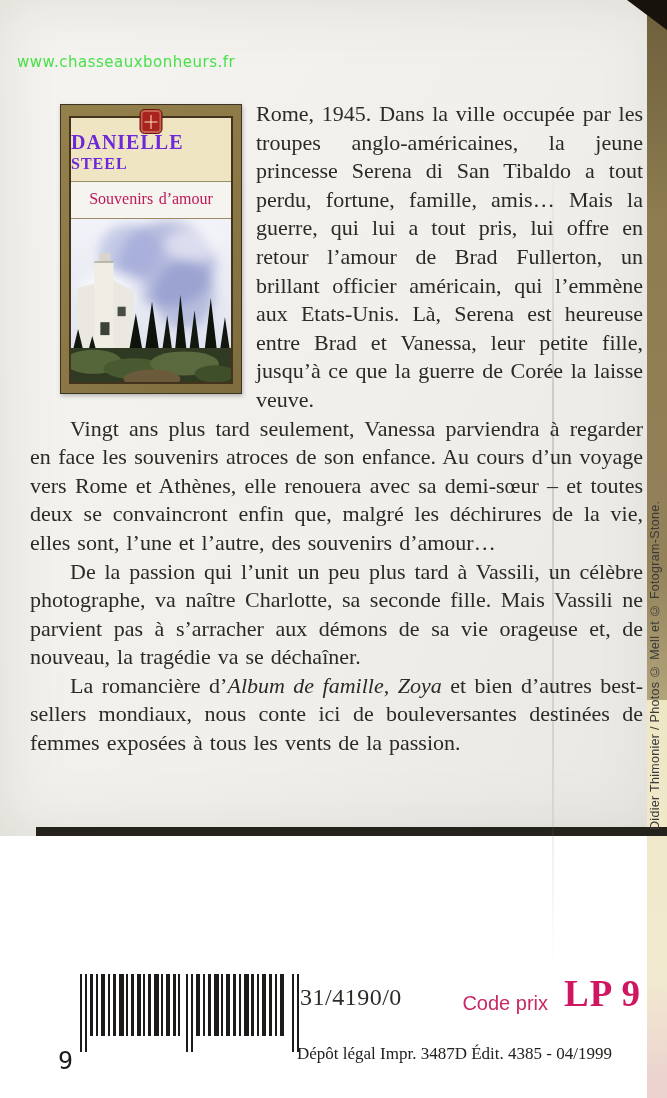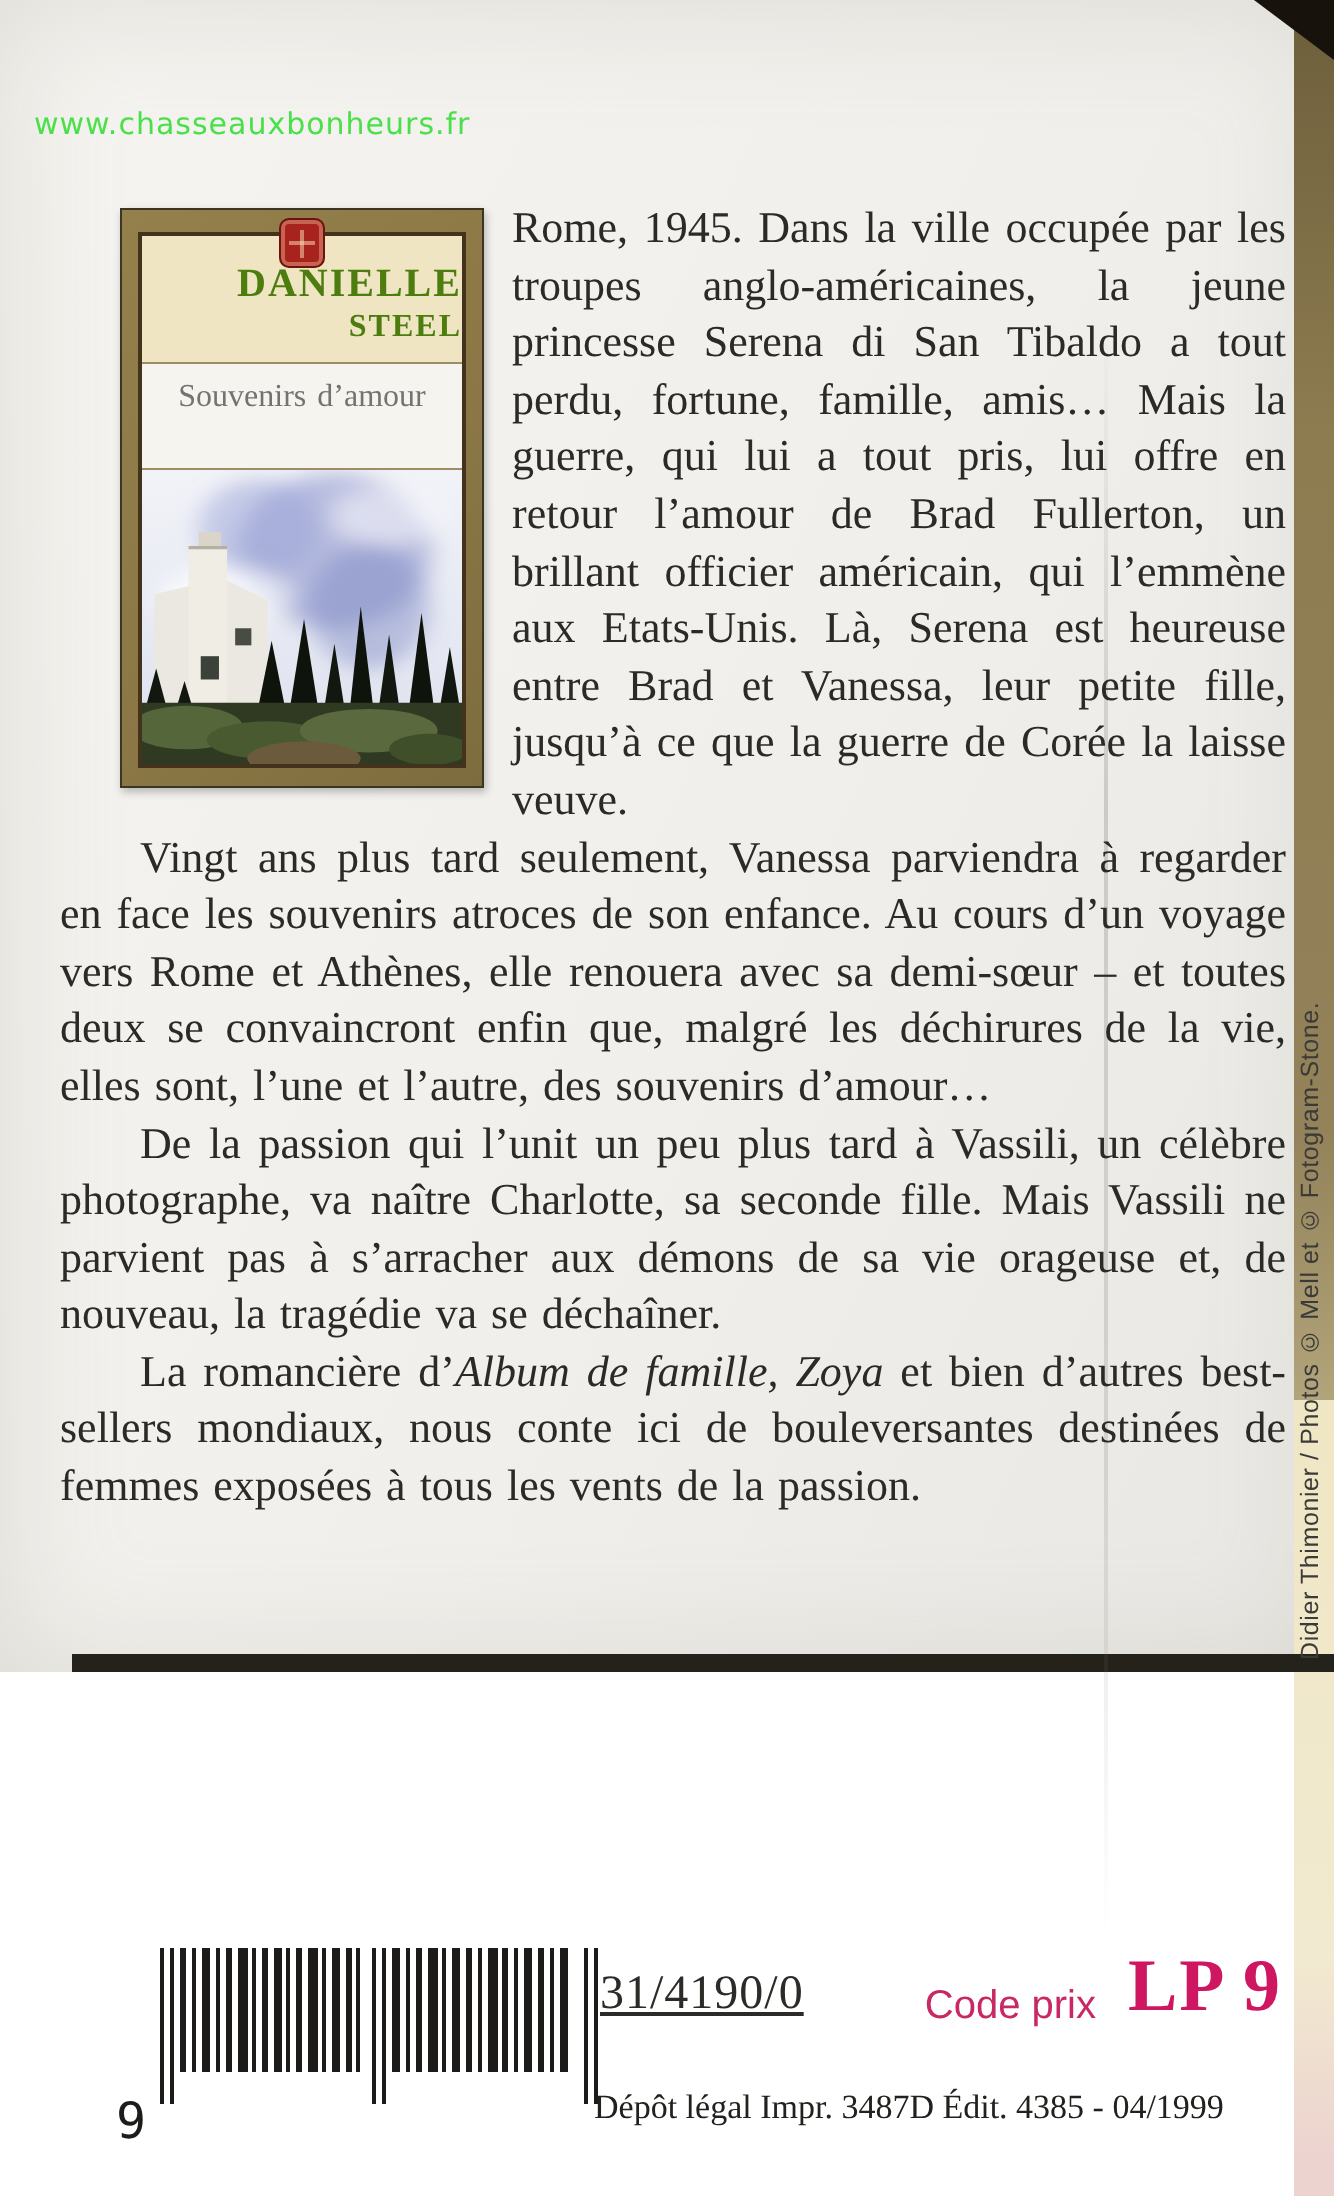--- a/index.html
+++ b/index.html
@@ -30,35 +30,35 @@
     background:linear-gradient(135deg,#93804b,#8a7745 60%,#7d6c3e);border:1px solid #3c3425;
     box-shadow:1px 2px 4px rgba(0,0,0,.25);}
   .thumb-inner{position:absolute;left:8px;right:8px;top:11px;bottom:9px;border:2px solid #43331d;
     background:#efe5c2;display:flex;flex-direction:column;}
   .lp-logo{position:absolute;top:-9px;left:50%;transform:translateX(-50%);
     width:21px;height:23px;background:#a8231d;border-radius:5px;border:1px solid #6d140f;
     box-shadow:inset 0 0 0 2px rgba(255,220,180,.35);}
   .lp-logo:after{content:"";position:absolute;left:4px;right:4px;top:5px;bottom:4px;
     background:linear-gradient(to bottom,transparent 40%,rgba(255,225,190,.5) 40%,rgba(255,225,190,.5) 55%,transparent 55%),
                linear-gradient(to right,transparent 42%,rgba(255,225,190,.5) 42%,rgba(255,225,190,.5) 58%,transparent 58%);}
-  .thumb-author{padding-top:14px;text-align:right;color:#4d7c0f;font-weight:bold;line-height:1.0;}
+  .thumb-author{padding-top:14px;text-align:left;color:#6d28d9;font-weight:bold;line-height:1.0;}
   .thumb-author .l1{font-size:20px;letter-spacing:1px;}
   .thumb-author .l2{font-size:16px;letter-spacing:1px;margin-top:4px;}
   .thumb-title{margin-top:9px;background:#f6f4ee;border-top:1px solid #9c8d66;border-bottom:1px solid #9c8d66;
-    text-align:center;font-size:16px;color:#737373;padding:3px 0 20px;}
+    text-align:center;font-size:16px;color:#be185d;padding:3px 0 4px;}
   .thumb-art{flex:1;overflow:hidden;}
   .thumb-art svg{display:block;width:100%;height:100%;}
   
   .barcode{position:absolute;left:58px;top:974px;width:250px;height:101px;}
   .barcode svg{position:absolute;left:22px;top:0;}
   .bc-digits{position:absolute;left:0;right:6px;bottom:0;display:flex;align-items:flex-end;
     font-family:"DejaVu Sans Mono","Liberation Mono",monospace;font-size:25px;color:#1d1c1a;}
   .bc-digits .lead{width:26px;}
   .bc-digits .grp{flex:1;text-align:center;letter-spacing:5px;}
-  .catalog{position:absolute;left:300px;top:984px;font-size:24px;color:#2c2b27;letter-spacing:.5px;text-decoration:underline;}
+  .catalog{position:absolute;left:300px;top:984px;font-size:24px;color:#2c2b27;letter-spacing:.5px;}
   .price{position:absolute;right:26px;top:972px;display:flex;align-items:flex-end;gap:16px;color:#cf1d68;}
   .price-label{font-size:20px;font-family:"Liberation Sans","DejaVu Sans",sans-serif;font-weight:500;color:#c92866;}
   .price-code{font-size:37px;font-weight:bold;letter-spacing:1px;color:#ce1760;}
   .legal{position:absolute;left:297px;top:1044px;font-size:17px;color:#22211e;}
   .credits{position:absolute;right:5px;bottom:6px;height:500px;
     writing-mode:vertical-rl;transform:rotate(180deg);
     font-family:"Liberation Sans","DejaVu Sans",sans-serif;font-size:12.5px;color:#3a3a38;letter-spacing:.3px;}
 </style>
 </head>
 <body>

